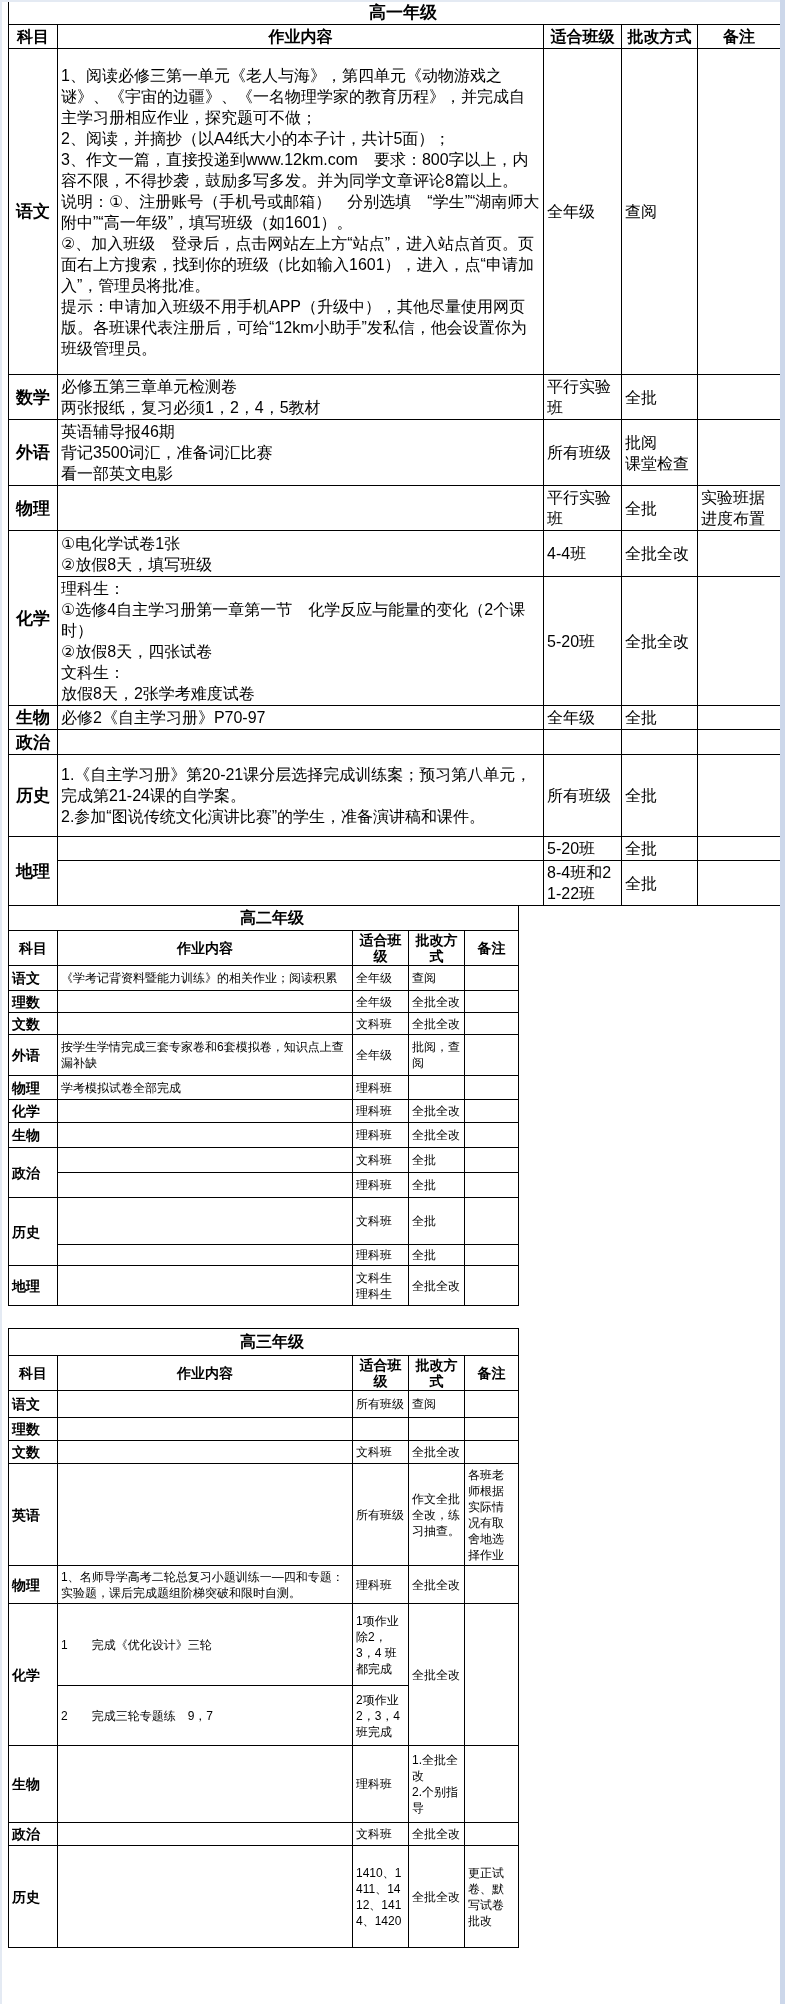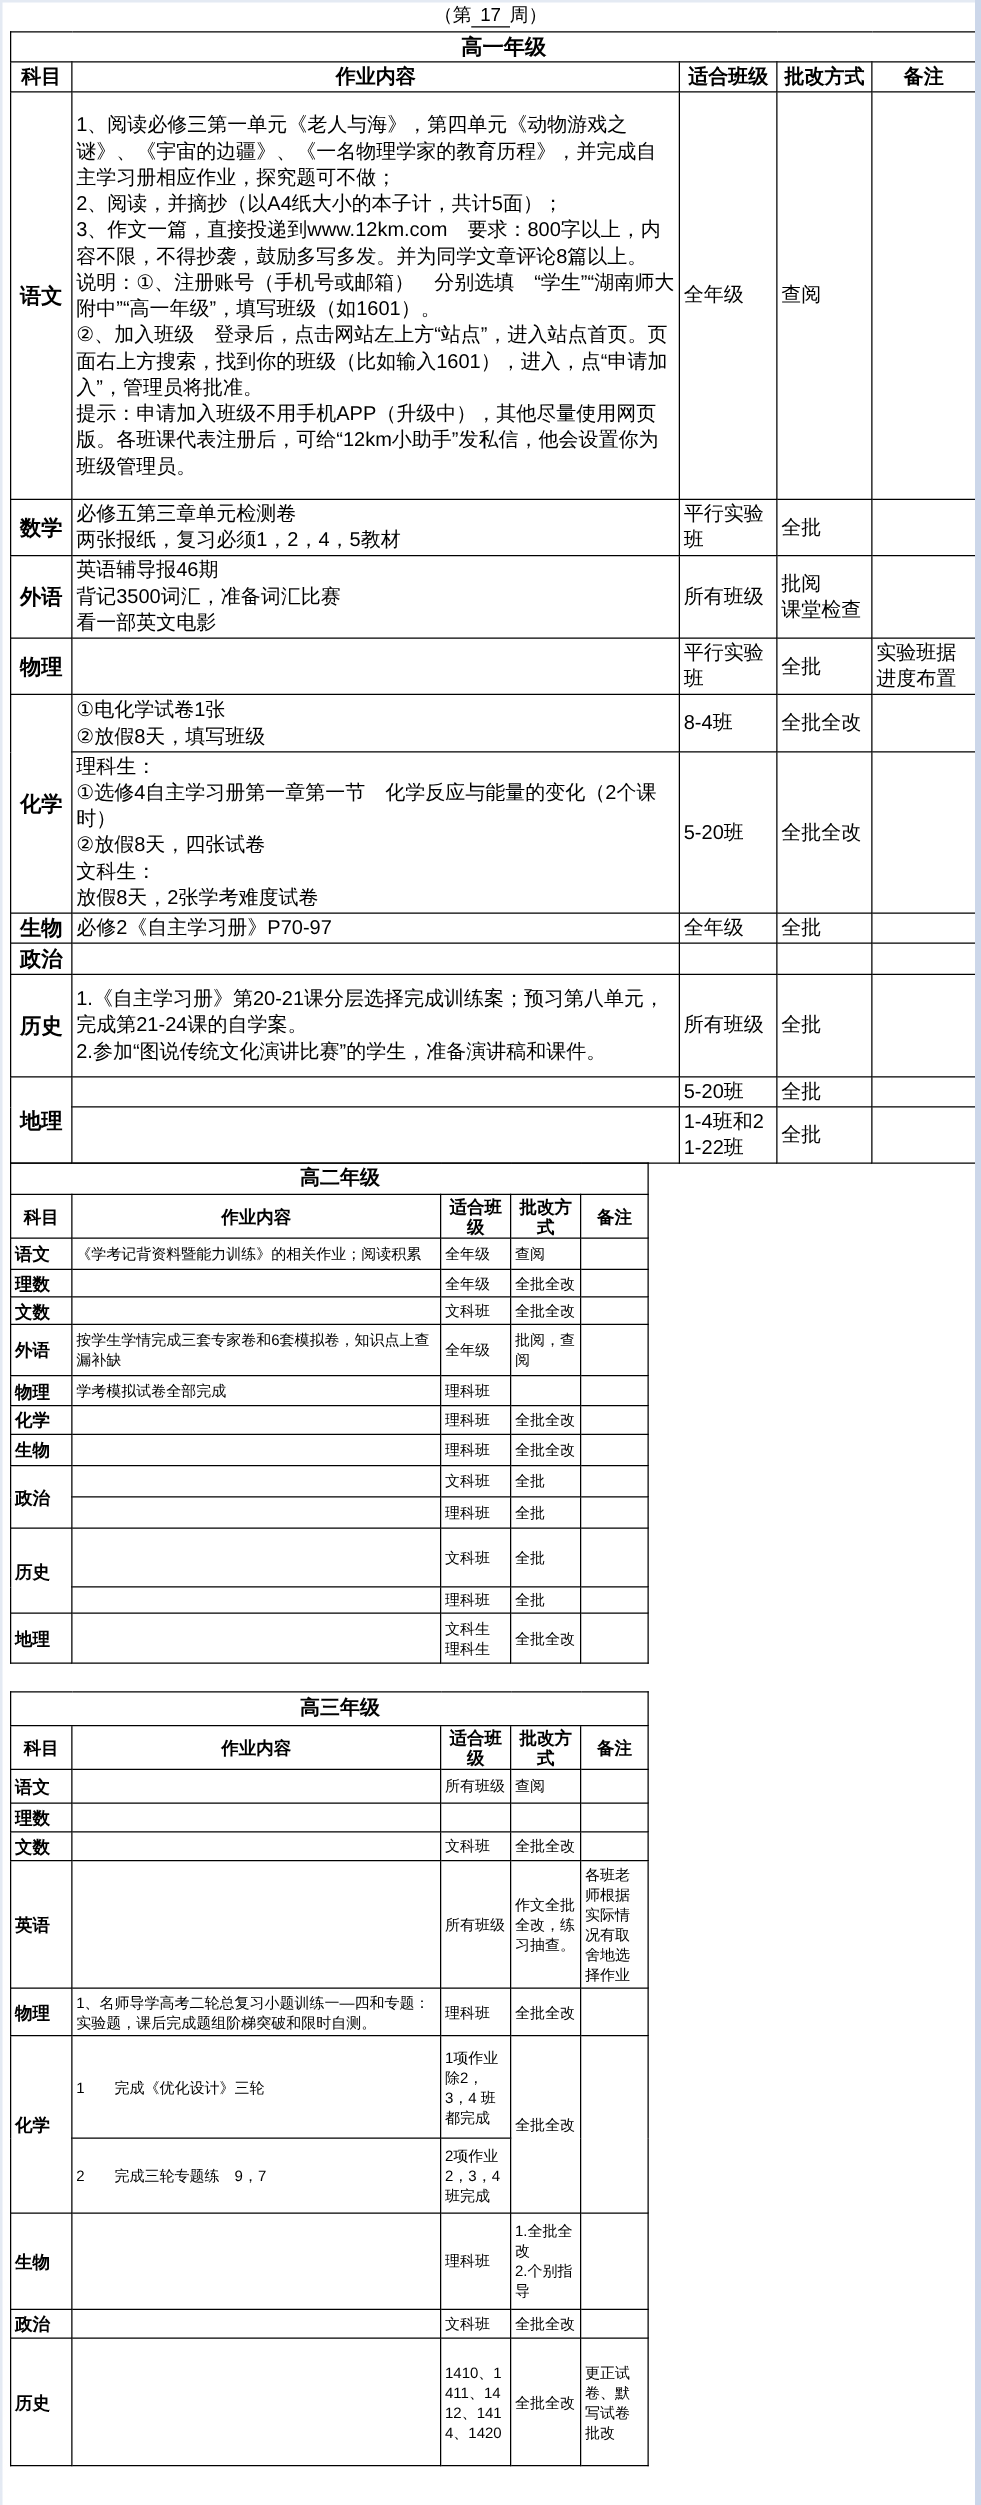--- a/index.html
+++ b/index.html
@@ -31,21 +31,20 @@
 
   .gap{height:22px;}
 </style>
 </head>
 <body>
 
 <div class="page">
   <div class="edge-top"></div>
   <div class="edge-left"></div>
 
-  <div class="subtitle"><span>（第</span><span class="wk">17</span><span>周）</span></div>
 
   <table class="t1">
     <colgroup>
         <col style="width:49px">
         <col style="width:486px">
         <col style="width:78px">
         <col style="width:76px">
         <col style="width:83px">
       </colgroup>
     <tbody>
@@ -93,21 +92,21 @@
       <td class="subj">物理</td>
       <td class="content"></td>
       <td>平行实验班</td>
       <td>全批</td>
       <td>实验班据进度布置</td>
     </tr>
     <tr style="height:46px">
       <td class="subj" rowspan="2">化学</td>
       <td class="content">①电化学试卷1张
 ②放假8天，填写班级</td>
-      <td>8-4班</td>
+      <td>4-4班</td>
       <td>全批全改</td>
       <td></td>
     </tr>
     <tr style="height:126px">
       <td class="content">理科生：
 ①选修4自主学习册第一章第一节　化学反应与能量的变化（2个课时）
 ②放假8天，四张试卷
 文科生：
 放假8天，2张学考难度试卷</td>
       <td>5-20班</td>
@@ -138,21 +137,21 @@
     </tr>
     <tr style="height:23px">
       <td class="subj" rowspan="2">地理</td>
       <td class="content"></td>
       <td>5-20班</td>
       <td>全批</td>
       <td></td>
     </tr>
     <tr style="height:38px">
       <td class="content"></td>
-      <td>1-4班和21-22班</td>
+      <td>8-4班和21-22班</td>
       <td>全批</td>
       <td></td>
     </tr>
   </tbody>
     </table>
 
   <table class="t23" style="margin-top:-1px">
     <colgroup>
         <col style="width:49px">
         <col style="width:295px">

